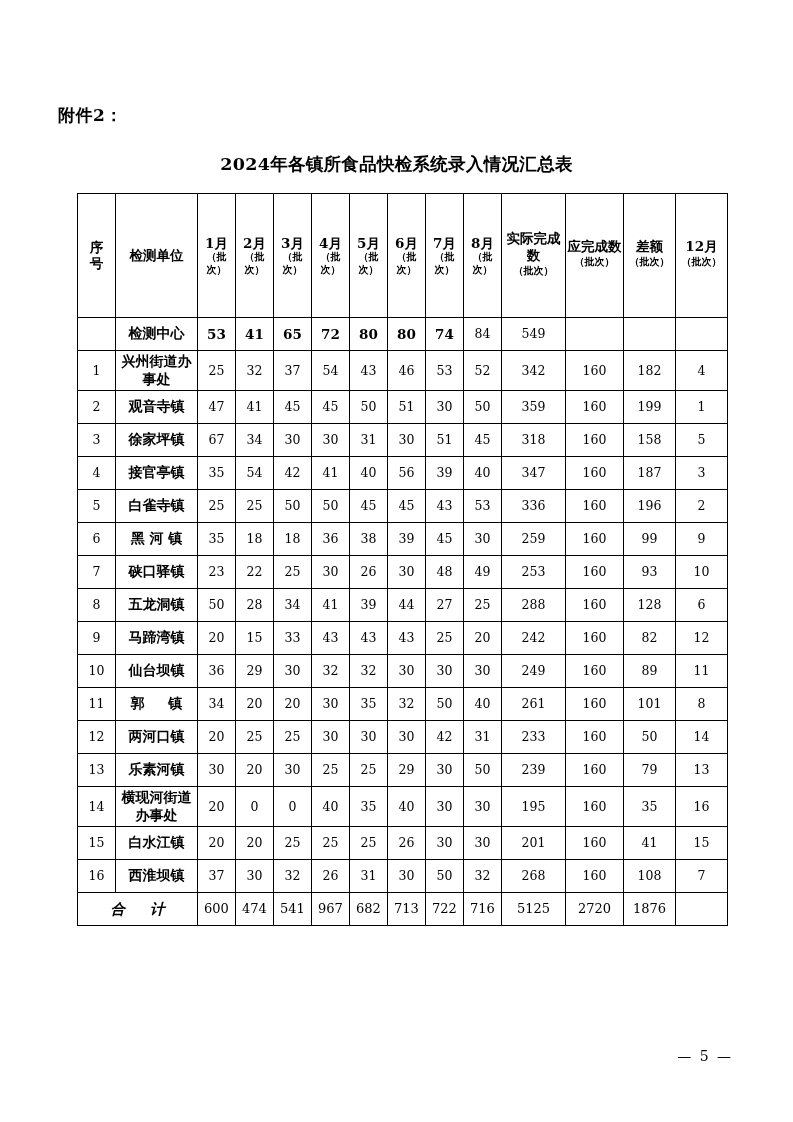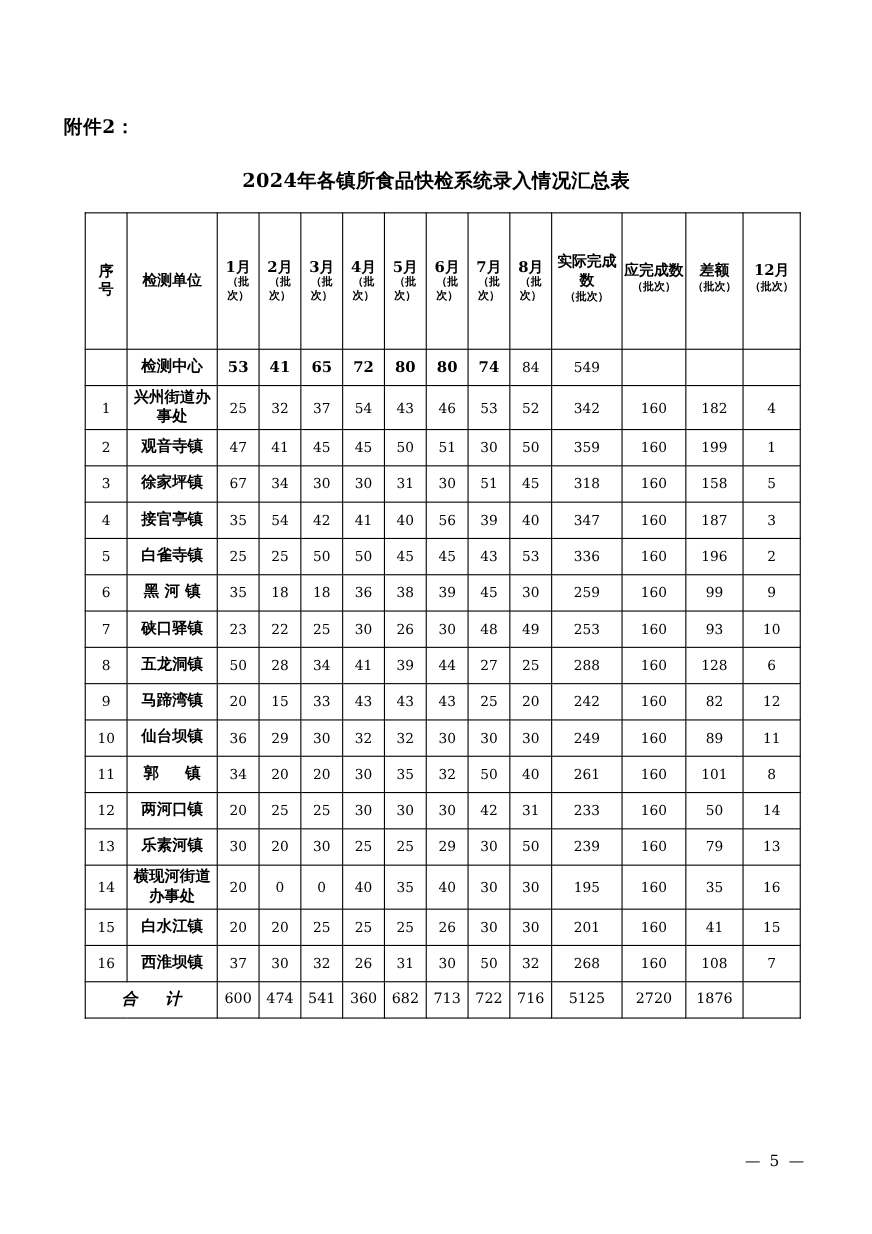--- a/index.html
+++ b/index.html
@@ -502,21 +502,21 @@
             <td>268</td>
             <td>160</td>
             <td>108</td>
             <td>7</td>
           </tr>
           <tr class="row-h">
             <td class="total-label" colspan="2">合  计</td>
             <td class="total-val">600</td>
             <td class="total-val">474</td>
             <td class="total-val">541</td>
-            <td class="total-val">360</td>
+            <td class="total-val">967</td>
             <td class="total-val">682</td>
             <td class="total-val">713</td>
             <td class="total-val">722</td>
             <td class="total-val">716</td>
             <td class="total-val">5125</td>
             <td class="total-val">2720</td>
             <td class="total-val">1876</td>
             <td class="total-val"></td>
           </tr>
         </tbody>

